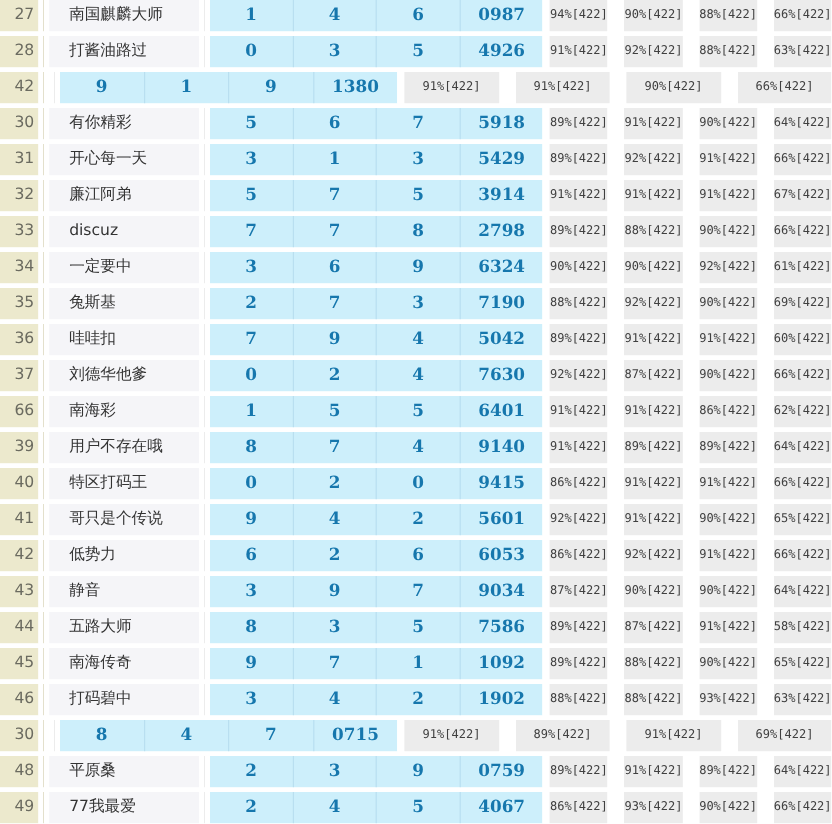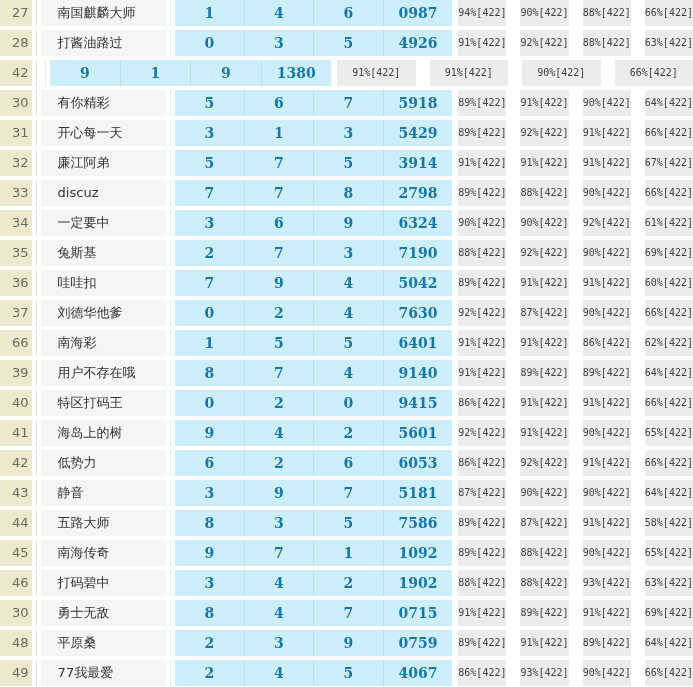--- a/index.html
+++ b/index.html
@@ -358,21 +358,21 @@
       <div class="cell pct-cell">86%[422]</div>
       <div class="cell pct-cell">91%[422]</div>
       <div class="cell pct-cell">91%[422]</div>
       <div class="cell pct-cell">66%[422]</div>
     </div>
   </div>
 
   <div class="row">
     <div class="cell rank-cell">41</div>
     <div class="sep1"></div>
-    <div class="cell name-cell">海岛上的树</div>
+    <div class="cell name-cell">哥只是个传说</div>
     <div class="sep2"></div>
     <div class="value-group">
       <div class="cell">9</div>
       <div class="cell">4</div>
       <div class="cell">2</div>
       <div class="cell">5601</div>
     </div>
     <div class="sep3"></div>
     <div class="pct-group">
       <div class="cell pct-cell">92%[422]</div>
@@ -404,21 +404,21 @@
 
   <div class="row">
     <div class="cell rank-cell">43</div>
     <div class="sep1"></div>
     <div class="cell name-cell">静音</div>
     <div class="sep2"></div>
     <div class="value-group">
       <div class="cell">3</div>
       <div class="cell">9</div>
       <div class="cell">7</div>
-      <div class="cell">5181</div>
+      <div class="cell">9034</div>
     </div>
     <div class="sep3"></div>
     <div class="pct-group">
       <div class="cell pct-cell">87%[422]</div>
       <div class="cell pct-cell">90%[422]</div>
       <div class="cell pct-cell">90%[422]</div>
       <div class="cell pct-cell">64%[422]</div>
     </div>
   </div>
 
@@ -478,21 +478,20 @@
       <div class="cell pct-cell">88%[422]</div>
       <div class="cell pct-cell">88%[422]</div>
       <div class="cell pct-cell">93%[422]</div>
       <div class="cell pct-cell">63%[422]</div>
     </div>
   </div>
 
   <div class="row">
     <div class="cell rank-cell">30</div>
     <div class="sep1"></div>
-    <div class="cell name-cell">勇士无敌</div>
     <div class="sep2"></div>
     <div class="value-group">
       <div class="cell">8</div>
       <div class="cell">4</div>
       <div class="cell">7</div>
       <div class="cell">0715</div>
     </div>
     <div class="sep3"></div>
     <div class="pct-group">
       <div class="cell pct-cell">91%[422]</div>

